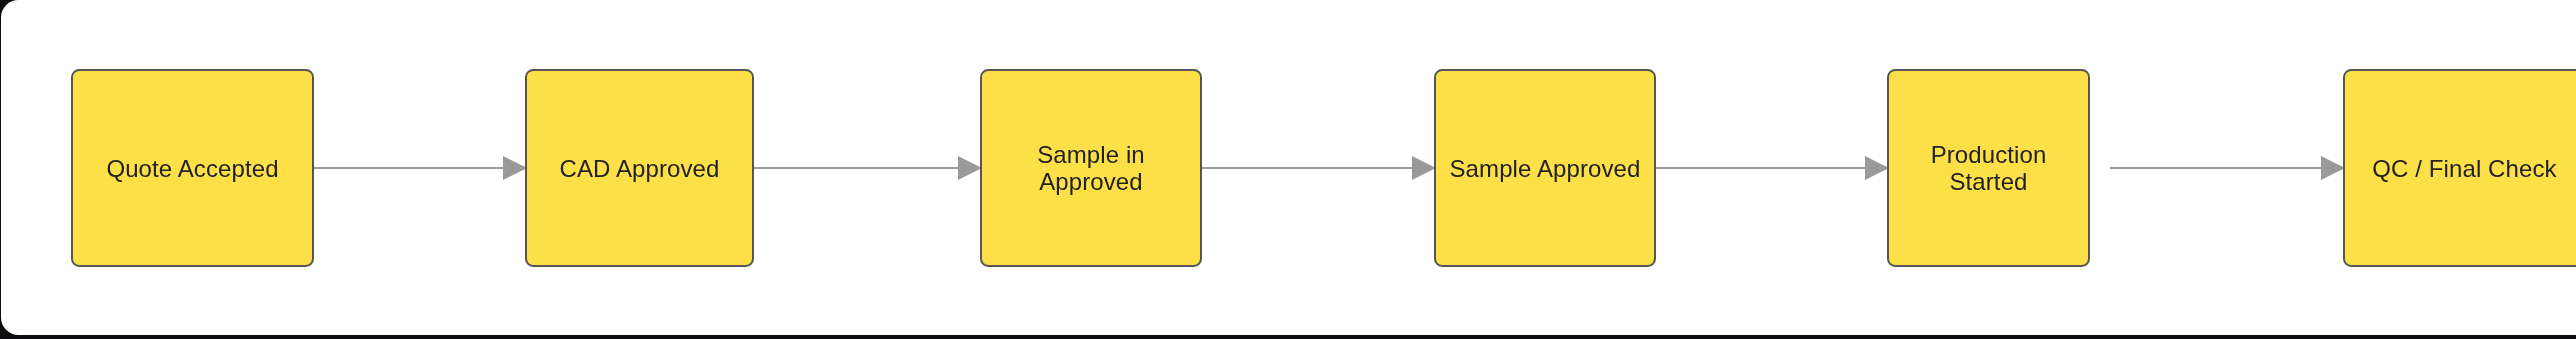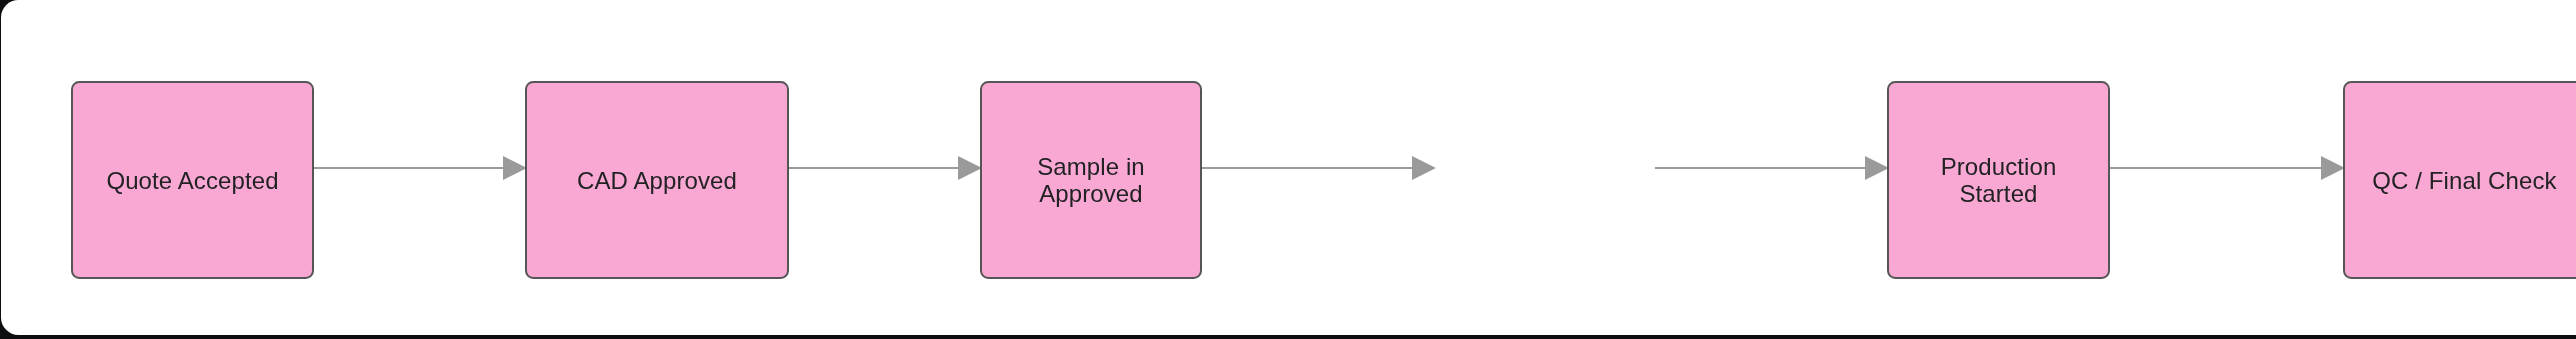--- a/index.html
+++ b/index.html
@@ -41,34 +41,33 @@
     left: 0;
     top: 0;
     width: 3129px;
     height: 335px;
   }
 
   
   .flow-node {
     position: absolute;
     box-sizing: border-box;
-    background: #f9a8d4;
+    background: #fde047;
     border: 2.6px solid #555555;
     border-radius: 8.2px;
     display: flex;
     align-items: center;
     justify-content: center;
     text-align: center;
     color: #222224;
     font-size: 24px;
     line-height: 27px;
     letter-spacing: 0.1px;
     padding: 0 7.2px;
     white-space: pre-line;
-    margin-top: 12px;
   }
 
   
   .flow-edge {
     position: absolute;
     height: 25px;
     top: 156px;
   }
   .flow-edge .edge-line {
     position: absolute;
@@ -114,23 +113,24 @@
       <div class="flow-edge" style="left: 2109px; width: 235px;">
         <div class="edge-line" style="width: 214px;"></div>
         <div class="edge-arrowhead"></div>
       </div>
       <div class="flow-edge" style="left: 2563px; width: 233px;">
         <div class="edge-line" style="width: 213px;"></div>
 
       </div>
 
       <div class="flow-node" style="left: 70px; top: 69px; width: 243px; height: 198px;">Quote Accepted</div>
-      <div class="flow-node" style="left: 524px; top: 69px; width: 264px; height: 198px;">CAD Approved</div>
+      <div class="flow-node" style="left: 524px; top: 69px; width: 229px; height: 198px;">CAD Approved</div>
       <div class="flow-node" style="left: 979px; top: 69px; width: 222px; height: 198px;">Sample in
 Approved</div>
-      <div class="flow-node" style="left: 1886px; top: 69px; width: 223px; height: 198px;">Production
+      <div class="flow-node" style="left: 1433px; top: 69px; width: 222px; height: 198px;">Sample Approved</div>
+      <div class="flow-node" style="left: 1886px; top: 69px; width: 203px; height: 198px;">Production
 Started</div>
       <div class="flow-node" style="left: 2342px; top: 69px; width: 243px; height: 198px;">QC / Final Check</div>
 
     </div>
   </div>
 </div>
 
 
 </body></html>

